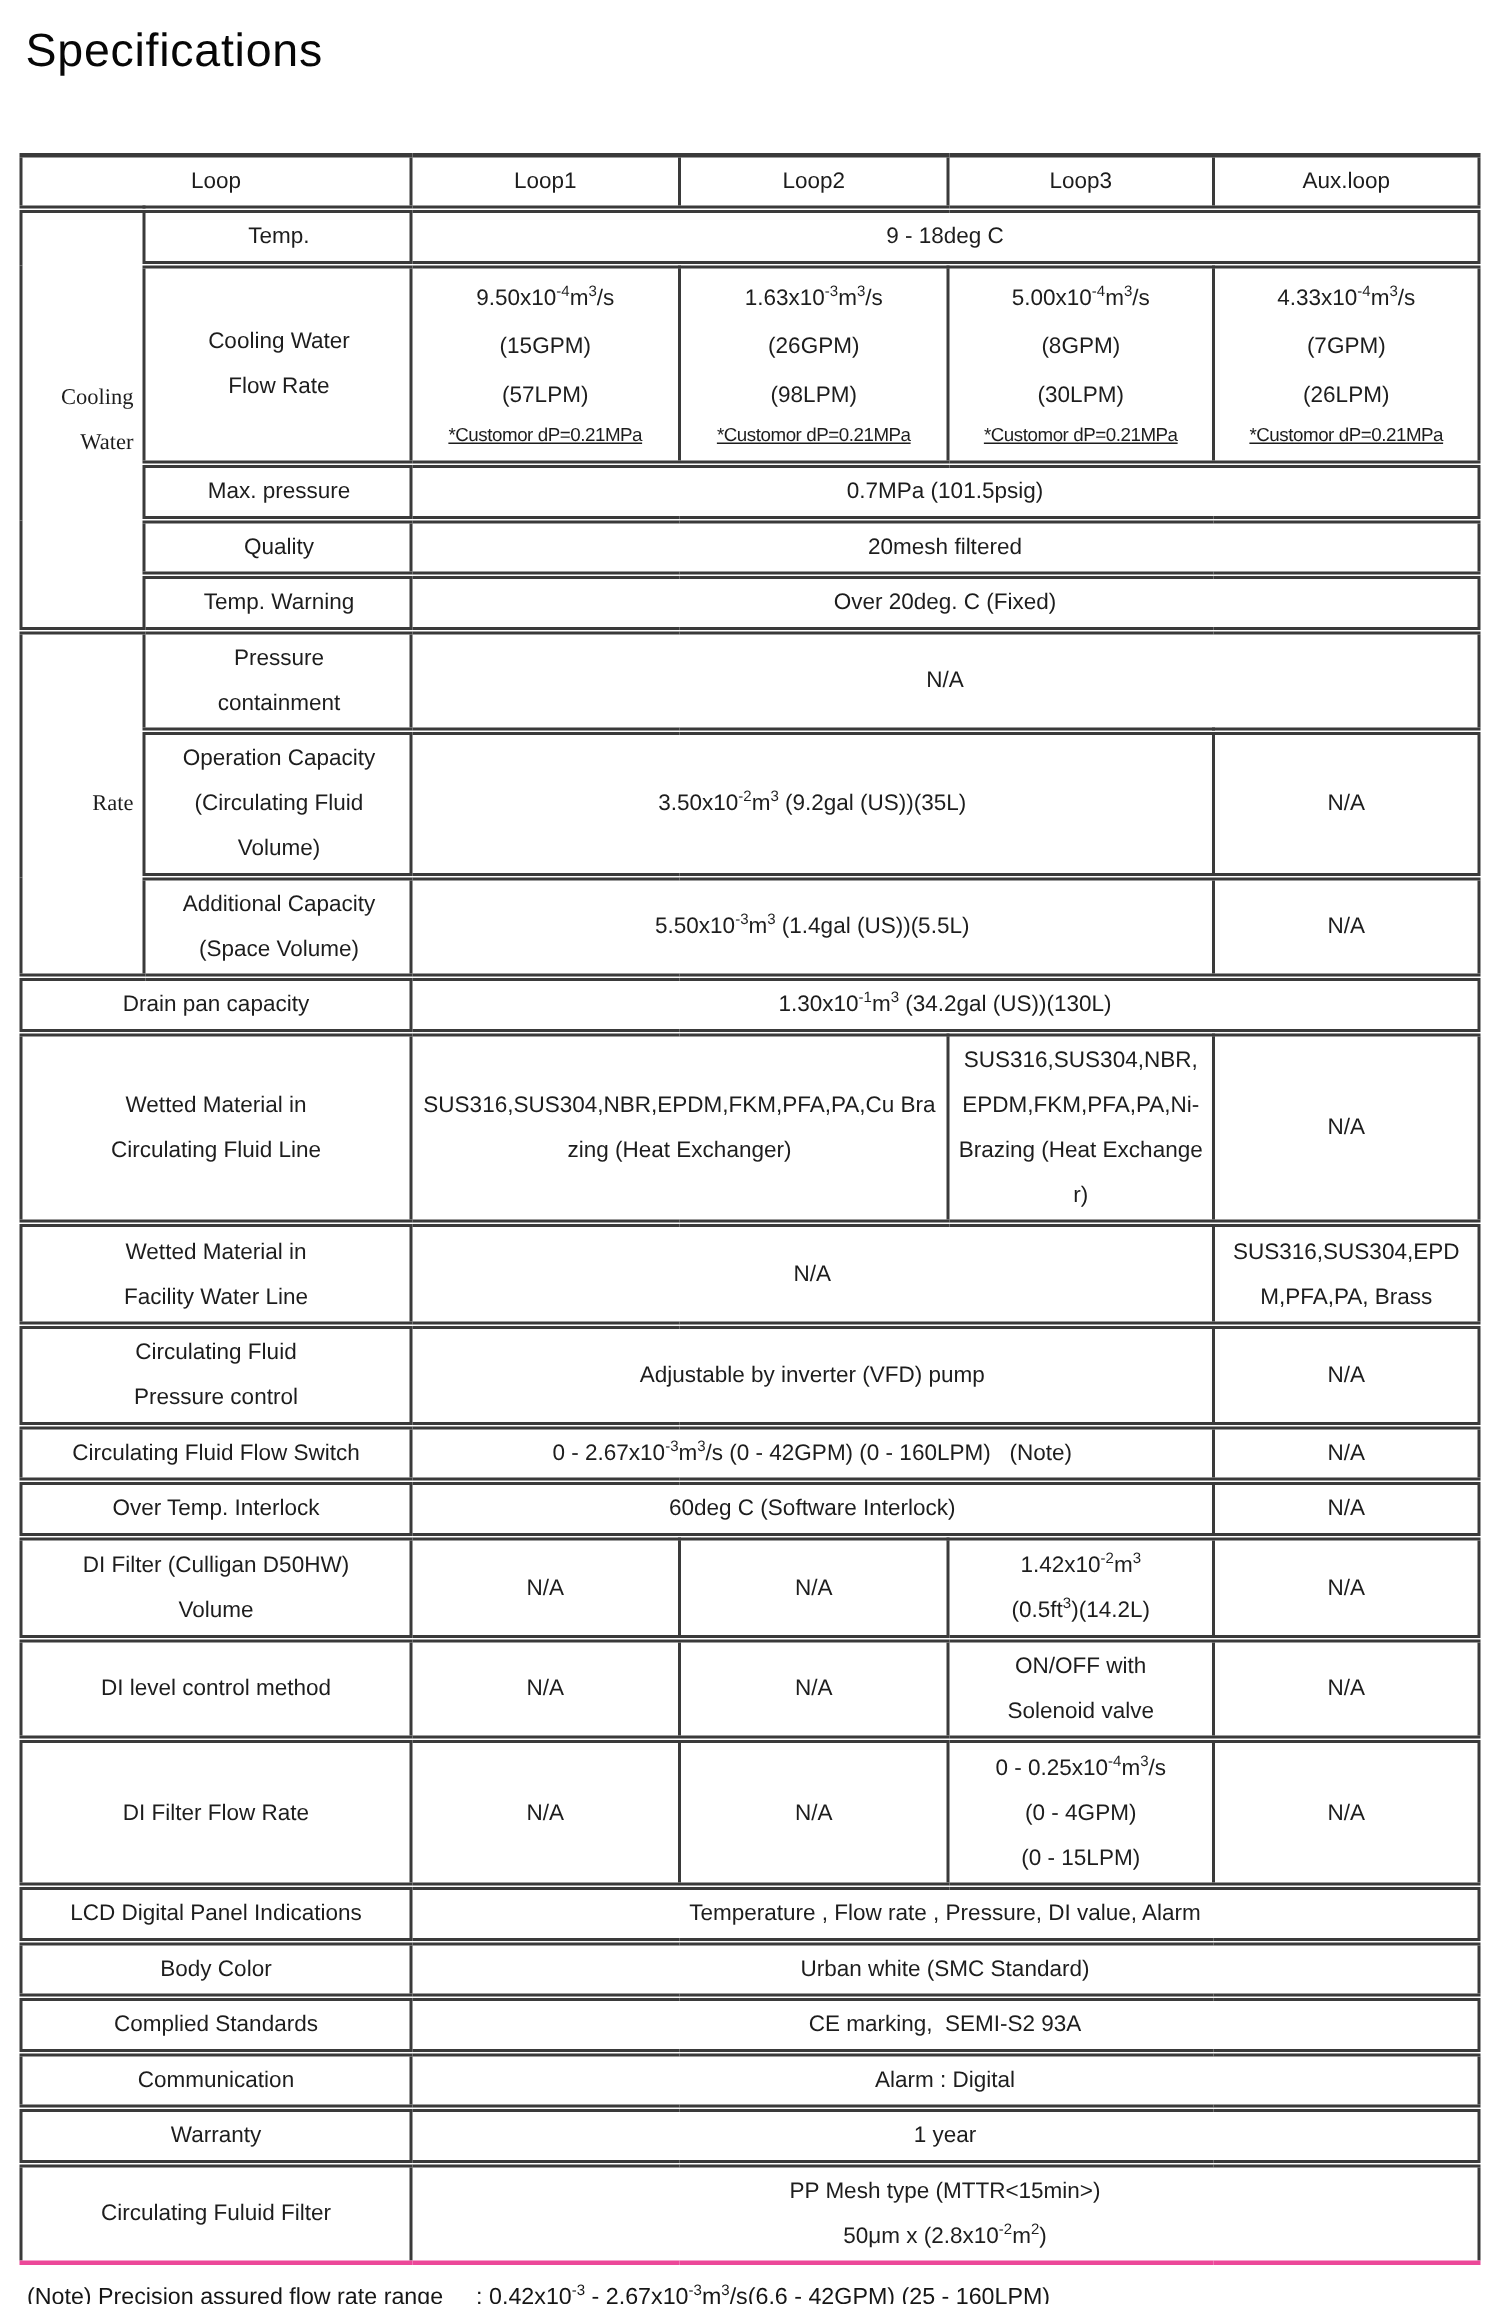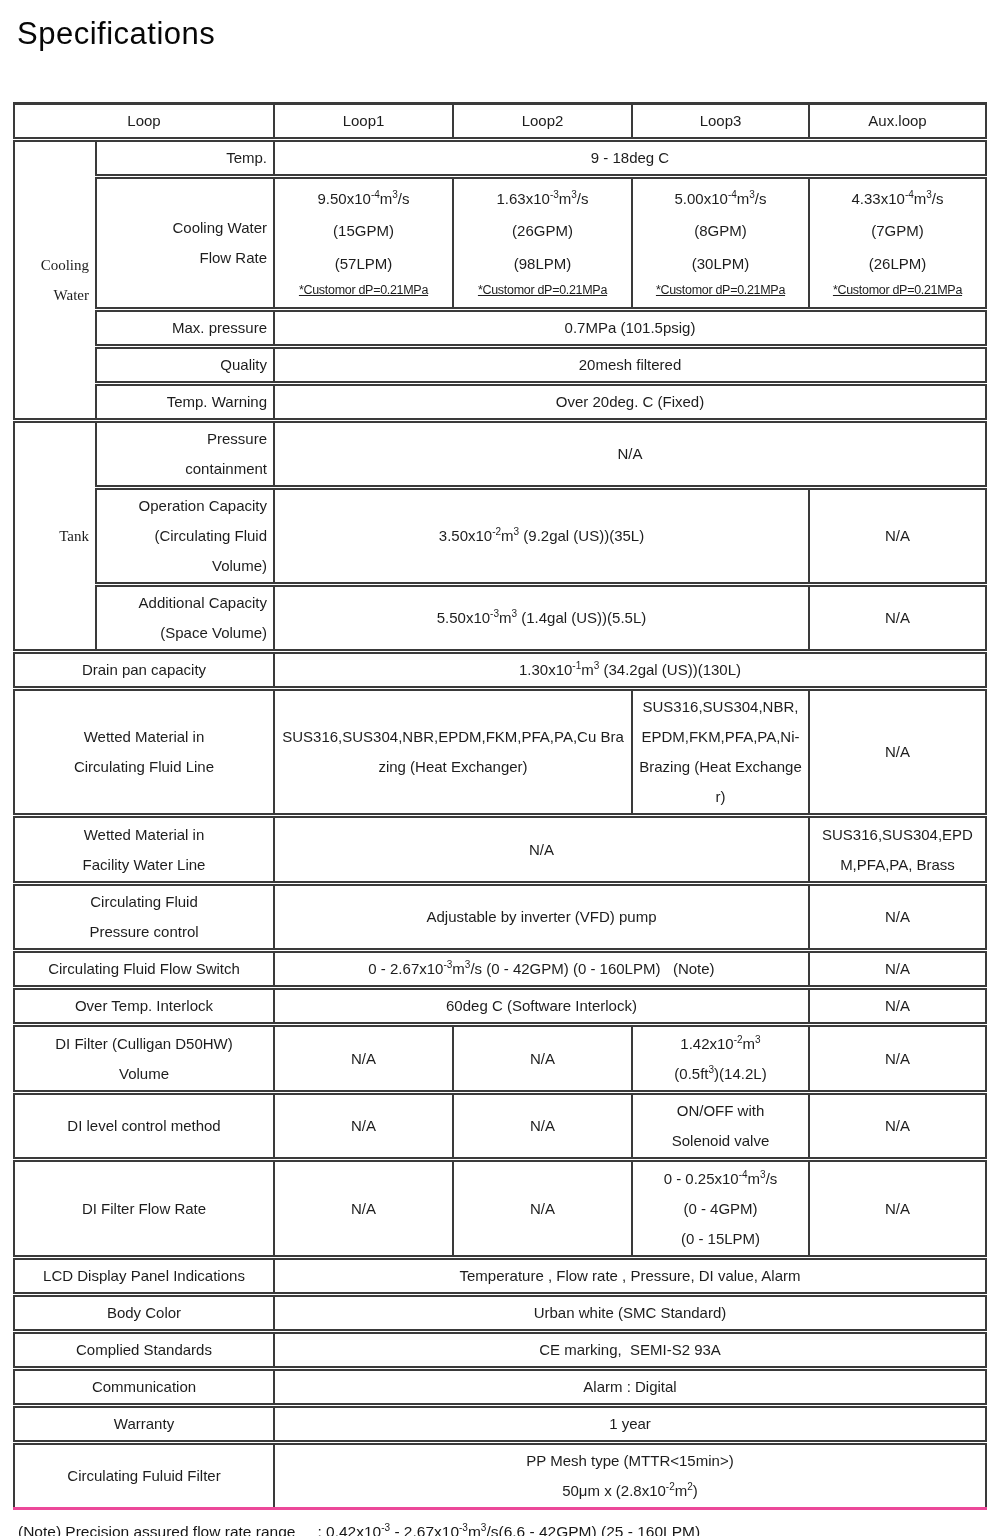--- a/index.html
+++ b/index.html
@@ -31,21 +31,21 @@
     font-size: 15px;
     font-weight: normal;
     text-align: center;
     vertical-align: middle;
     padding: 1px 6px;
     line-height: 2.0;
     overflow: hidden;
   }
   thead th { border-top: 3px solid #3a3a3a; margin-left: 35px; }
   tr.last td { border-bottom: 3px solid #ec4899; }
-  td.label { text-align: right; padding-left: 8px; }
+  td.label { text-align: center; padding-left: 8px; }
   td.group { text-align: right; font-family: Liberation Serif, serif; }
   .flow-main { line-height: 2.15; }
   .flow-note {
     font-size: 12.5px;
     line-height: 1.6;
     white-space: nowrap;
     letter-spacing: -0.3px;
     padding-bottom: 3px;
     text-decoration: underline;
   }
@@ -113,21 +113,21 @@
     </tr>
     <tr style="height:33px">
       <td class="label">Quality</td>
       <td colspan="4">20mesh filtered</td>
     </tr>
     <tr style="height:32px">
       <td class="label">Temp. Warning</td>
       <td colspan="4">Over 20deg. C (Fixed)</td>
     </tr>
     <tr style="height:66px">
-      <td class="group" rowspan="3">Tank</td>
+      <td class="group" rowspan="3">Rate</td>
       <td class="label">Pressure<br>containment</td>
       <td colspan="4">N/A</td>
     </tr>
     <tr style="height:97px">
       <td class="label">Operation Capacity<br>(Circulating Fluid<br>Volume)</td>
       <td colspan="3">3.50x10<sup>-2</sup>m<sup>3</sup> (9.2gal (US))(35L)</td>
       <td>N/A</td>
     </tr>
     <tr style="height:65px">
       <td class="label">Additional Capacity<br>(Space Volume)</td>
@@ -179,21 +179,21 @@
       <td>N/A</td>
     </tr>
     <tr style="height:98px">
       <td colspan="2">DI Filter Flow Rate</td>
       <td>N/A</td>
       <td>N/A</td>
       <td>0 - 0.25x10<sup>-4</sup>m<sup>3</sup>/s<br>(0 - 4GPM)<br>(0 - 15LPM)</td>
       <td>N/A</td>
     </tr>
     <tr style="height:32px">
-      <td colspan="2">LCD Display Panel Indications</td>
+      <td colspan="2">LCD Digital Panel Indications</td>
       <td colspan="4">Temperature , Flow rate , Pressure, DI value, Alarm</td>
     </tr>
     <tr style="height:33px">
       <td colspan="2">Body Color</td>
       <td colspan="4">Urban white (SMC Standard)</td>
     </tr>
     <tr style="height:32px">
       <td colspan="2">Complied Standards</td>
       <td colspan="4">CE marking,&nbsp; SEMI-S2 93A</td>
     </tr>

